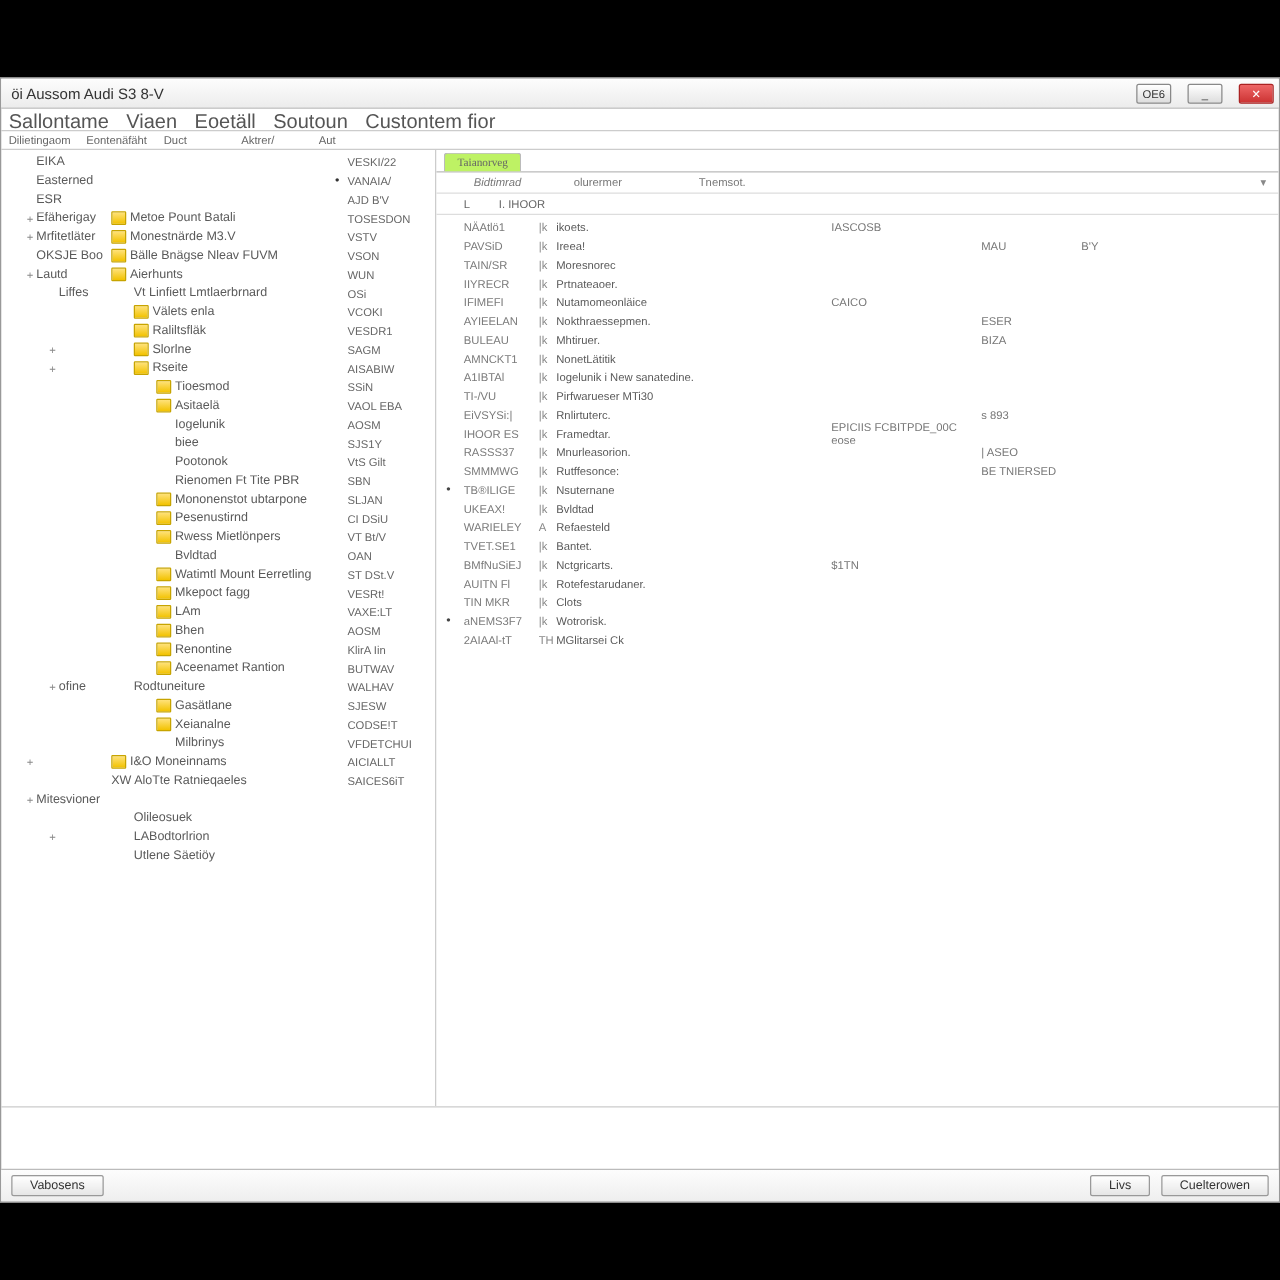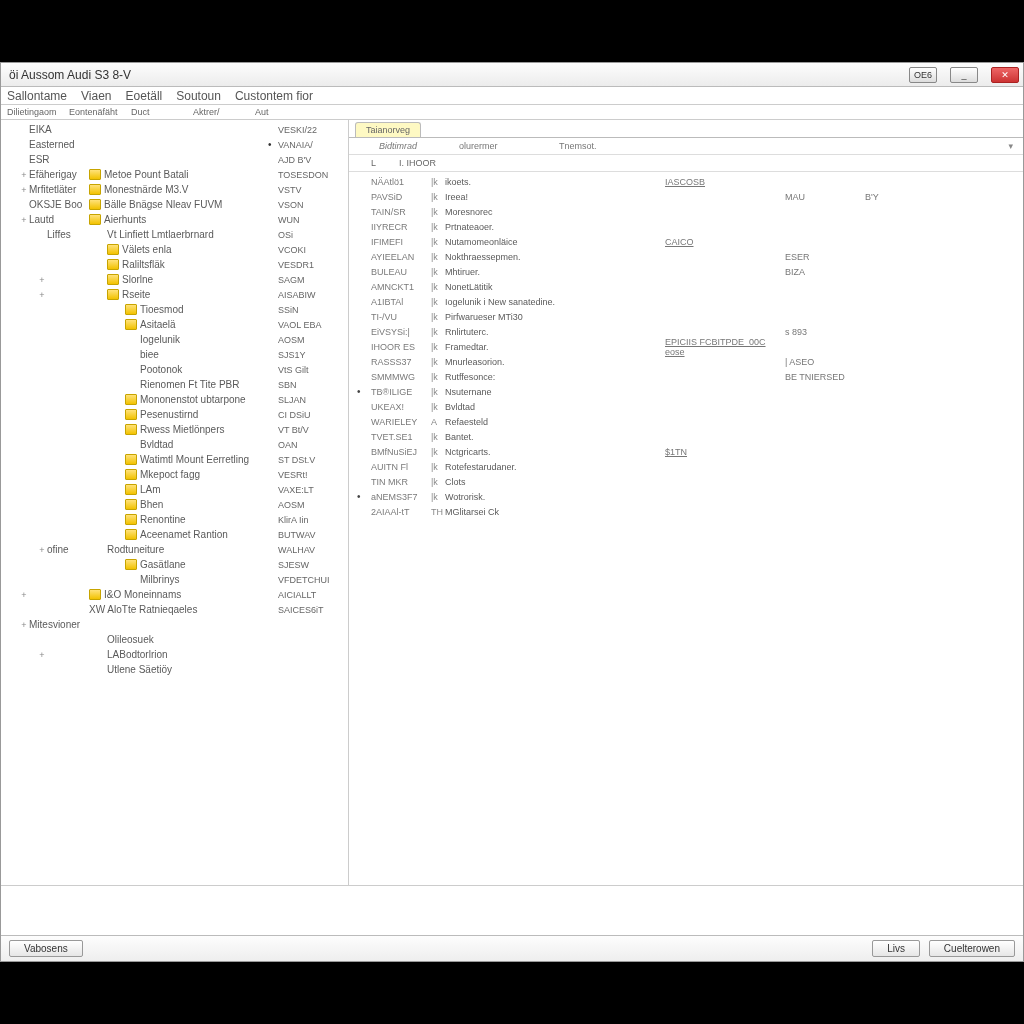--- a/index.html
+++ b/index.html
@@ -42,21 +42,21 @@
     background: linear-gradient(#fff,#ddd);
   }
   .winbtn.min { }
   .winbtn.close { background: linear-gradient(#e66,#c33); color:#fff; border-color:#a22; }
   .menubar {
     height: 18px;
     display: flex;
     gap: 14px;
     padding: 2px 6px;
     border-bottom: 1px solid #ccc;
-    font-size: 12px;
+    font-size: 16px;
     color: #555;
   }
   .menubar span { cursor: default; }
   .toolbar {
     display: flex;
     gap: 12px;
     padding: 2px 6px;
     border-bottom: 1px solid #ccc;
     font-size: 9px;
     color: #666;
@@ -104,24 +104,25 @@
   .tab-strip {
     height: 18px;
     display: flex; align-items: flex-end;
     padding-left: 6px;
     border-bottom: 1px solid #bbb;
   }
   .tab {
     padding: 2px 10px;
     border: 1px solid #bbb;
     border-bottom: none;
-    background: #fef9c3;
+    background: #bef264;
     font-size: 9px;
     color:#666;
     border-radius: 3px 3px 0 0;
+    font-family: Liberation Serif, serif;
   }
   .rhdr {
     display:flex; gap:20px; padding: 3px 10px 3px 30px;
     font-size: 9px; color:#777;
     border-bottom: 1px solid #ddd;
   }
   .rhdr .h1 { width:60px;font-style:italic; }
   .rhdr .h2 { width:80px; }
   .rhdr .h3 { width:60px; }
   .list {
@@ -131,21 +132,21 @@
     display:flex; align-items:center;
     height: 15px;
     padding-left: 8px;
     font-size: 9px;
     color:#6a6a6a;
   }
   .lrow .dot { width:14px; color:#444; font-size:10px; }
   .lrow .id { width: 60px; color:#7a7a7a; }
   .lrow .tic { width: 14px; color:#888; }
   .lrow .nm { width: 220px; color:#5a5a5a; }
-  .lrow .v1 { width: 120px; color:#777;text-decoration:underline; }
+  .lrow .v1 { width: 120px; color:#777; }
   .lrow .v2 { width: 80px; color:#777; }
   .lrow .v3 { width: 60px; color:#777; }
   .statusbar {
     height: 26px;
     border-top: 1px solid #bbb;
     display:flex; align-items:center; justify-content:space-between;
     padding: 0 8px;
     background: linear-gradient(#fdfdfd,#eee);
   }
   .statusbar .sbtn {
@@ -418,20 +419,28 @@
           <span class="code">WALHAV</span>
         </div>
         <div class="tree-row">
           <span class="indent" style="width: 54px;"></span>
           <span class="exp"></span>
           <span style="width: 60px; flex: 0 0 auto;"></span>
           <span class="ico"></span>
           <span class="lbl">Gasätlane</span>
           <span class="code">SJESW</span>
         </div>
+        <div class="tree-row">
+          <span class="indent" style="width: 54px;"></span>
+          <span class="exp"></span>
+          <span style="width: 60px; flex: 0 0 auto;"></span>
+          <span class="ico"></span>
+          <span class="lbl">Xeianalne</span>
+          <span class="code">CODSE!T</span>
+        </div>
         <div class="tree-row noico">
           <span class="indent" style="width: 54px;"></span>
           <span class="exp"></span>
           <span style="width: 60px; flex: 0 0 auto;"></span>
           <span class="ico" style="visibility: hidden;"></span>
           <span class="lbl">Milbrinys</span>
           <span class="code">VFDETCHUI</span>
         </div>
         <div class="tree-row">
           <span class="indent" style="width: 18px;"></span>

